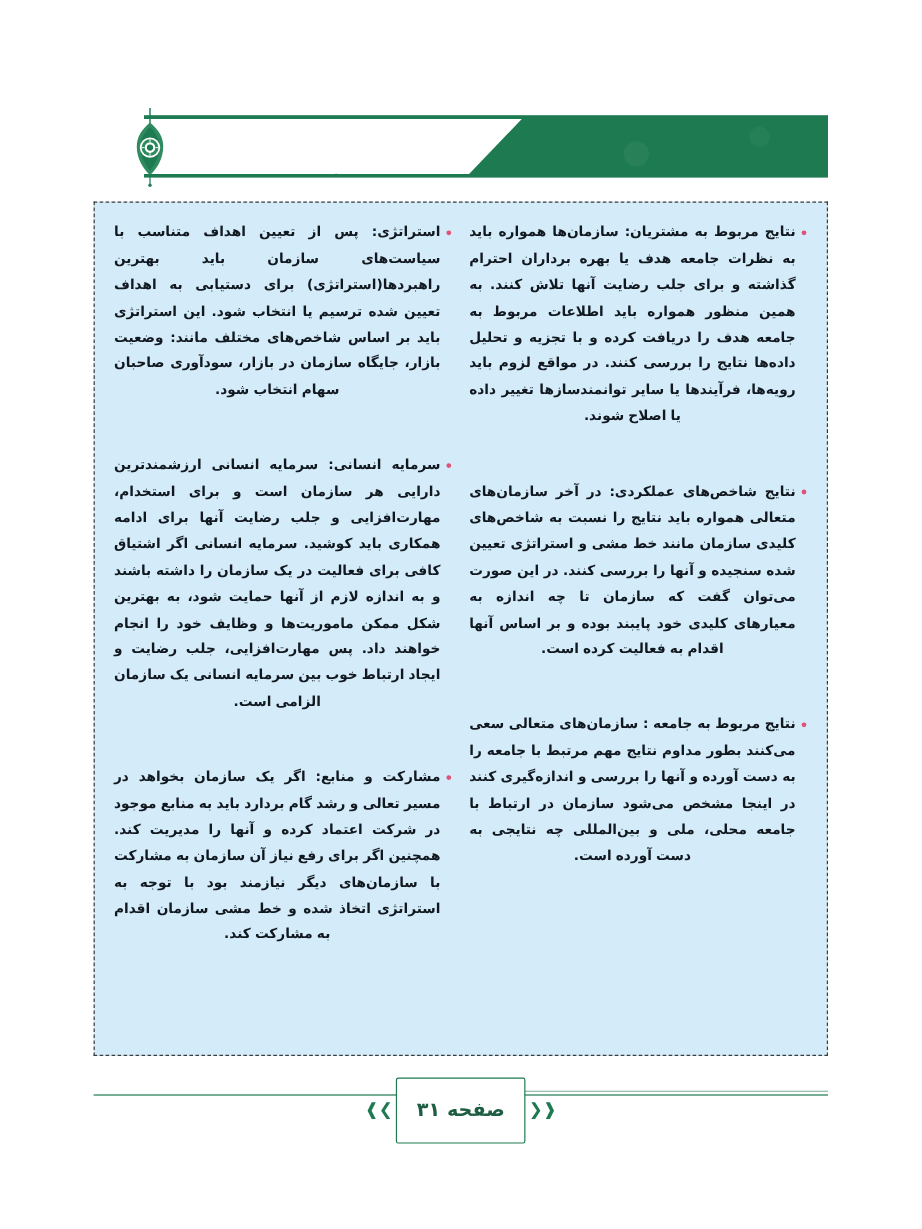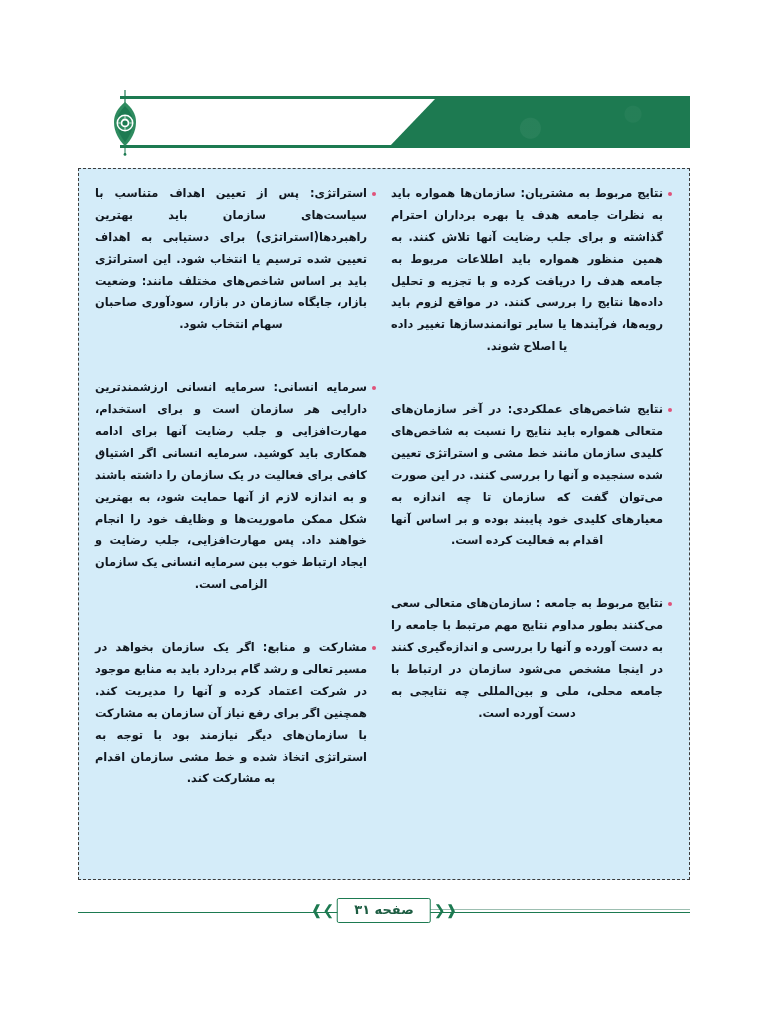--- a/index.html
+++ b/index.html
@@ -164,23 +164,23 @@
     top: 0;
     transform: translateX(-50%);
     display: flex;
     align-items: center;
     gap: 3px;
   }
   .footer-plate {
     background: #ffffff;
     border: 1.6px solid #1d7a51;
     border-radius: 2px;
-    padding: 3px 16px;
+    padding: 16px 16px;
     color: #1d5d42;
-    font-size: 13px;
+    font-size: 16px;
     font-weight: bold;
     line-height: 1.3;
     direction: rtl;
     white-space: nowrap;
   }
   .wing {
     color: #1d7a51;
     font-size: 14px;
     line-height: 1;
     font-weight: bold;

